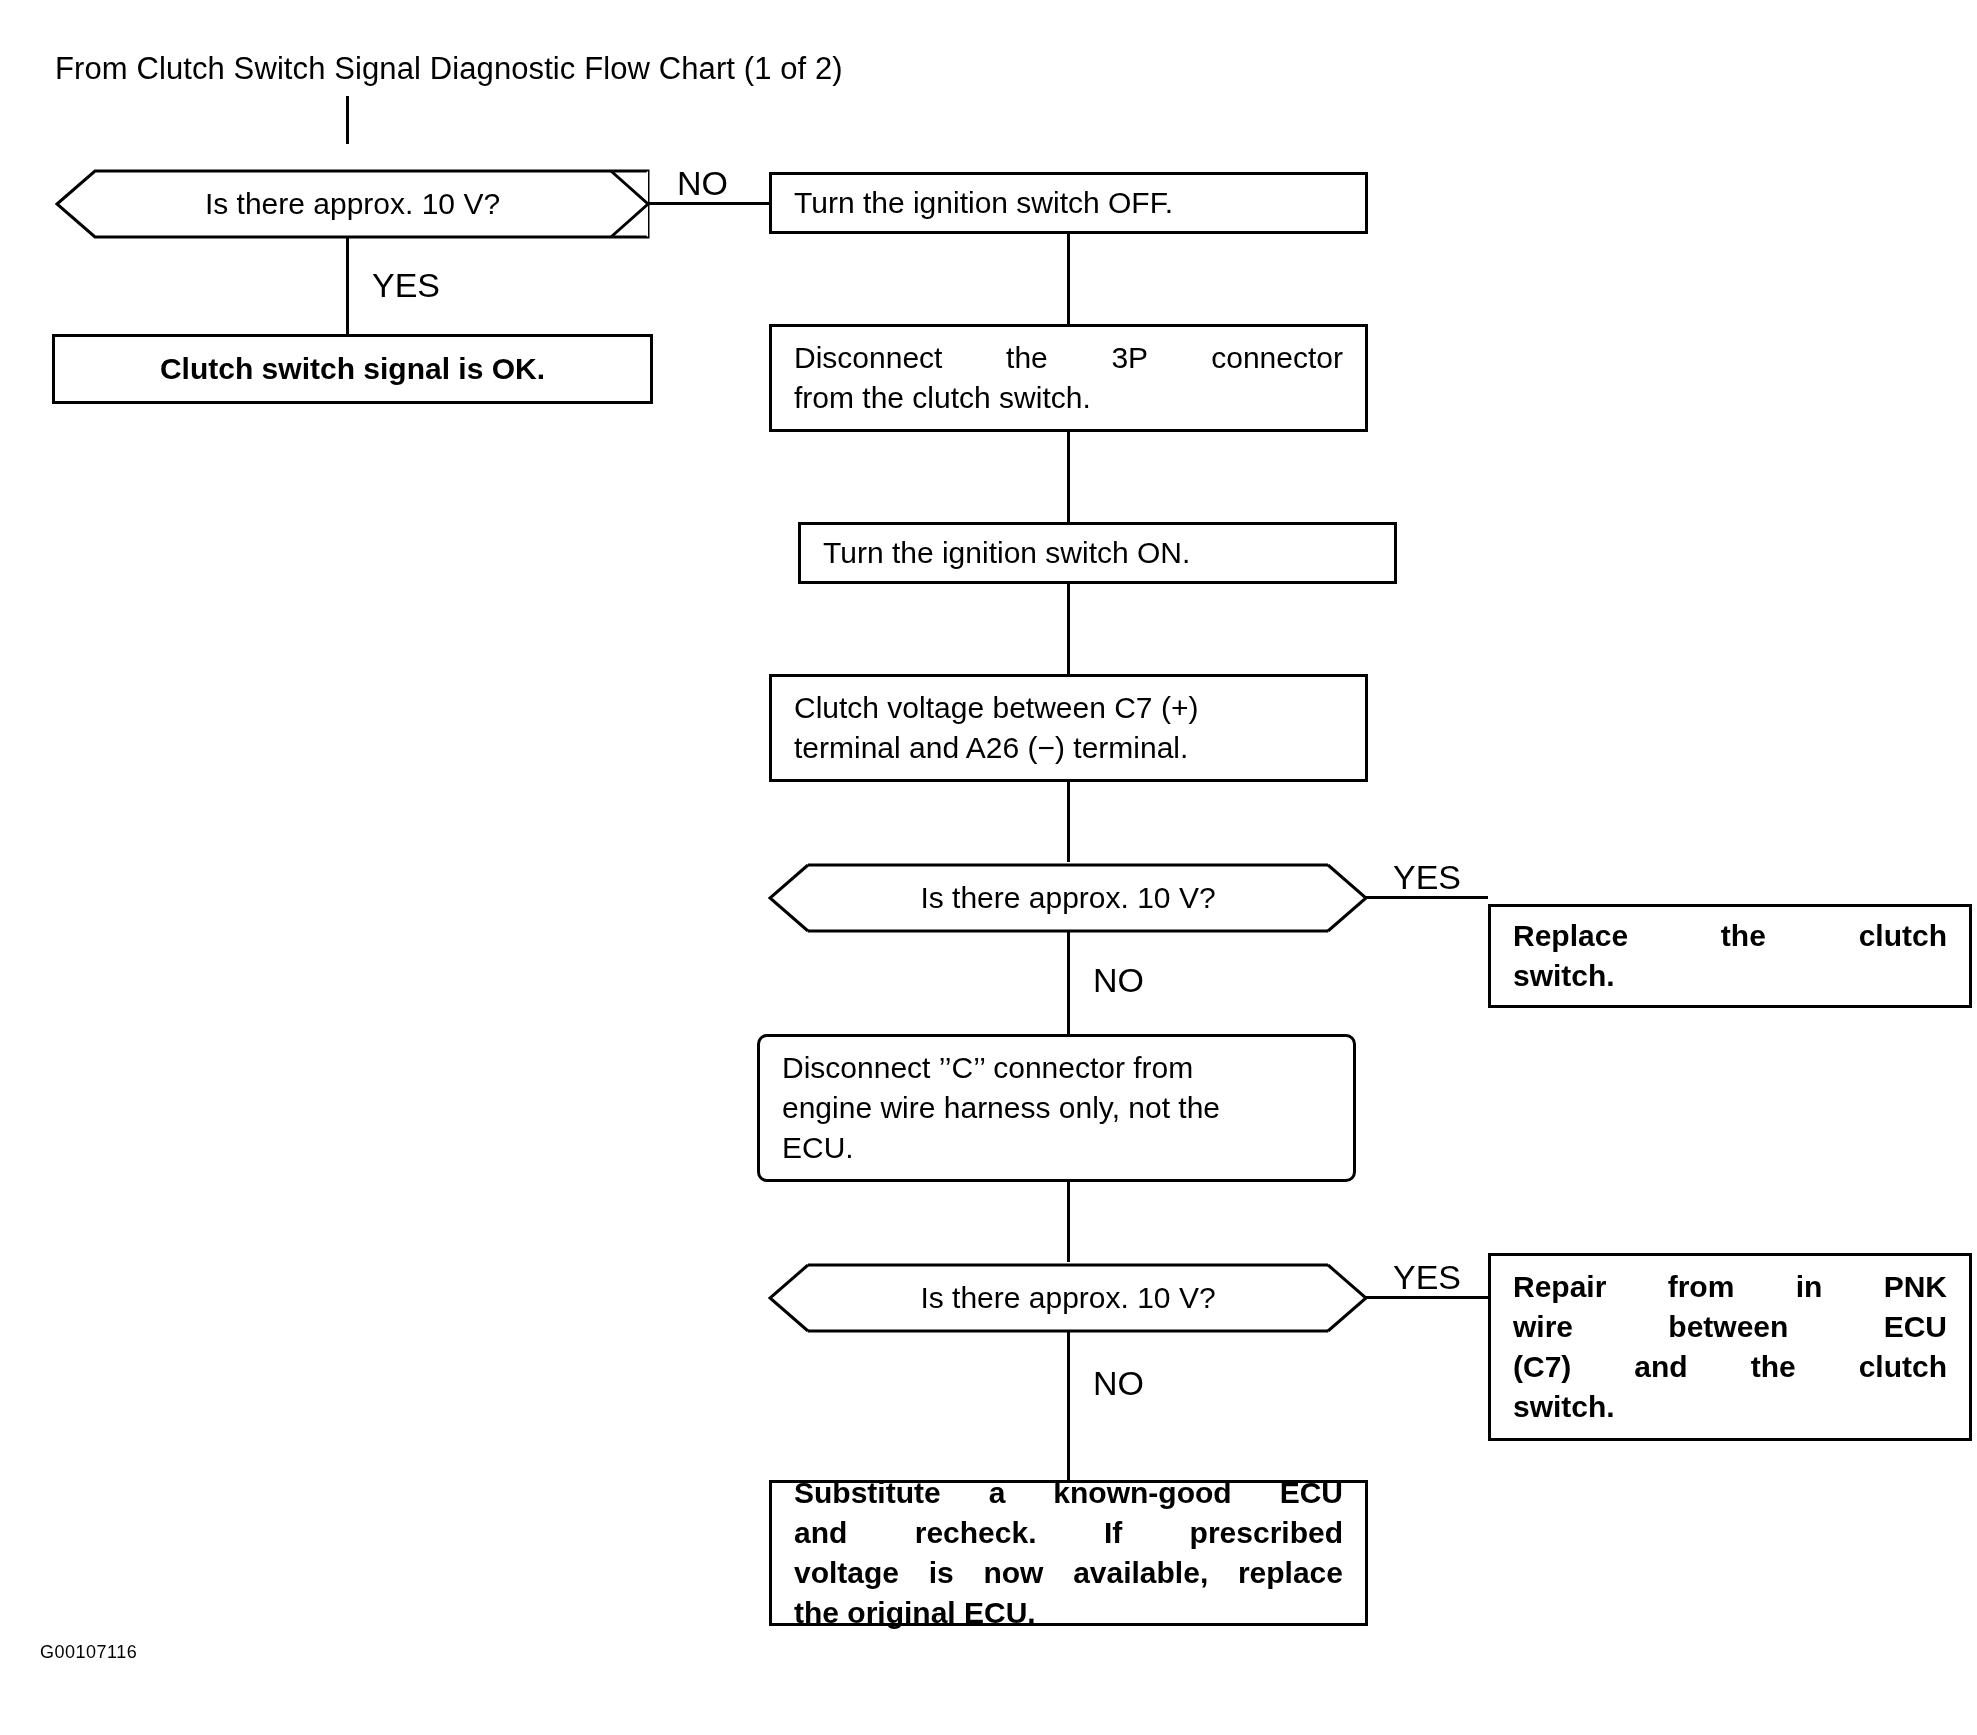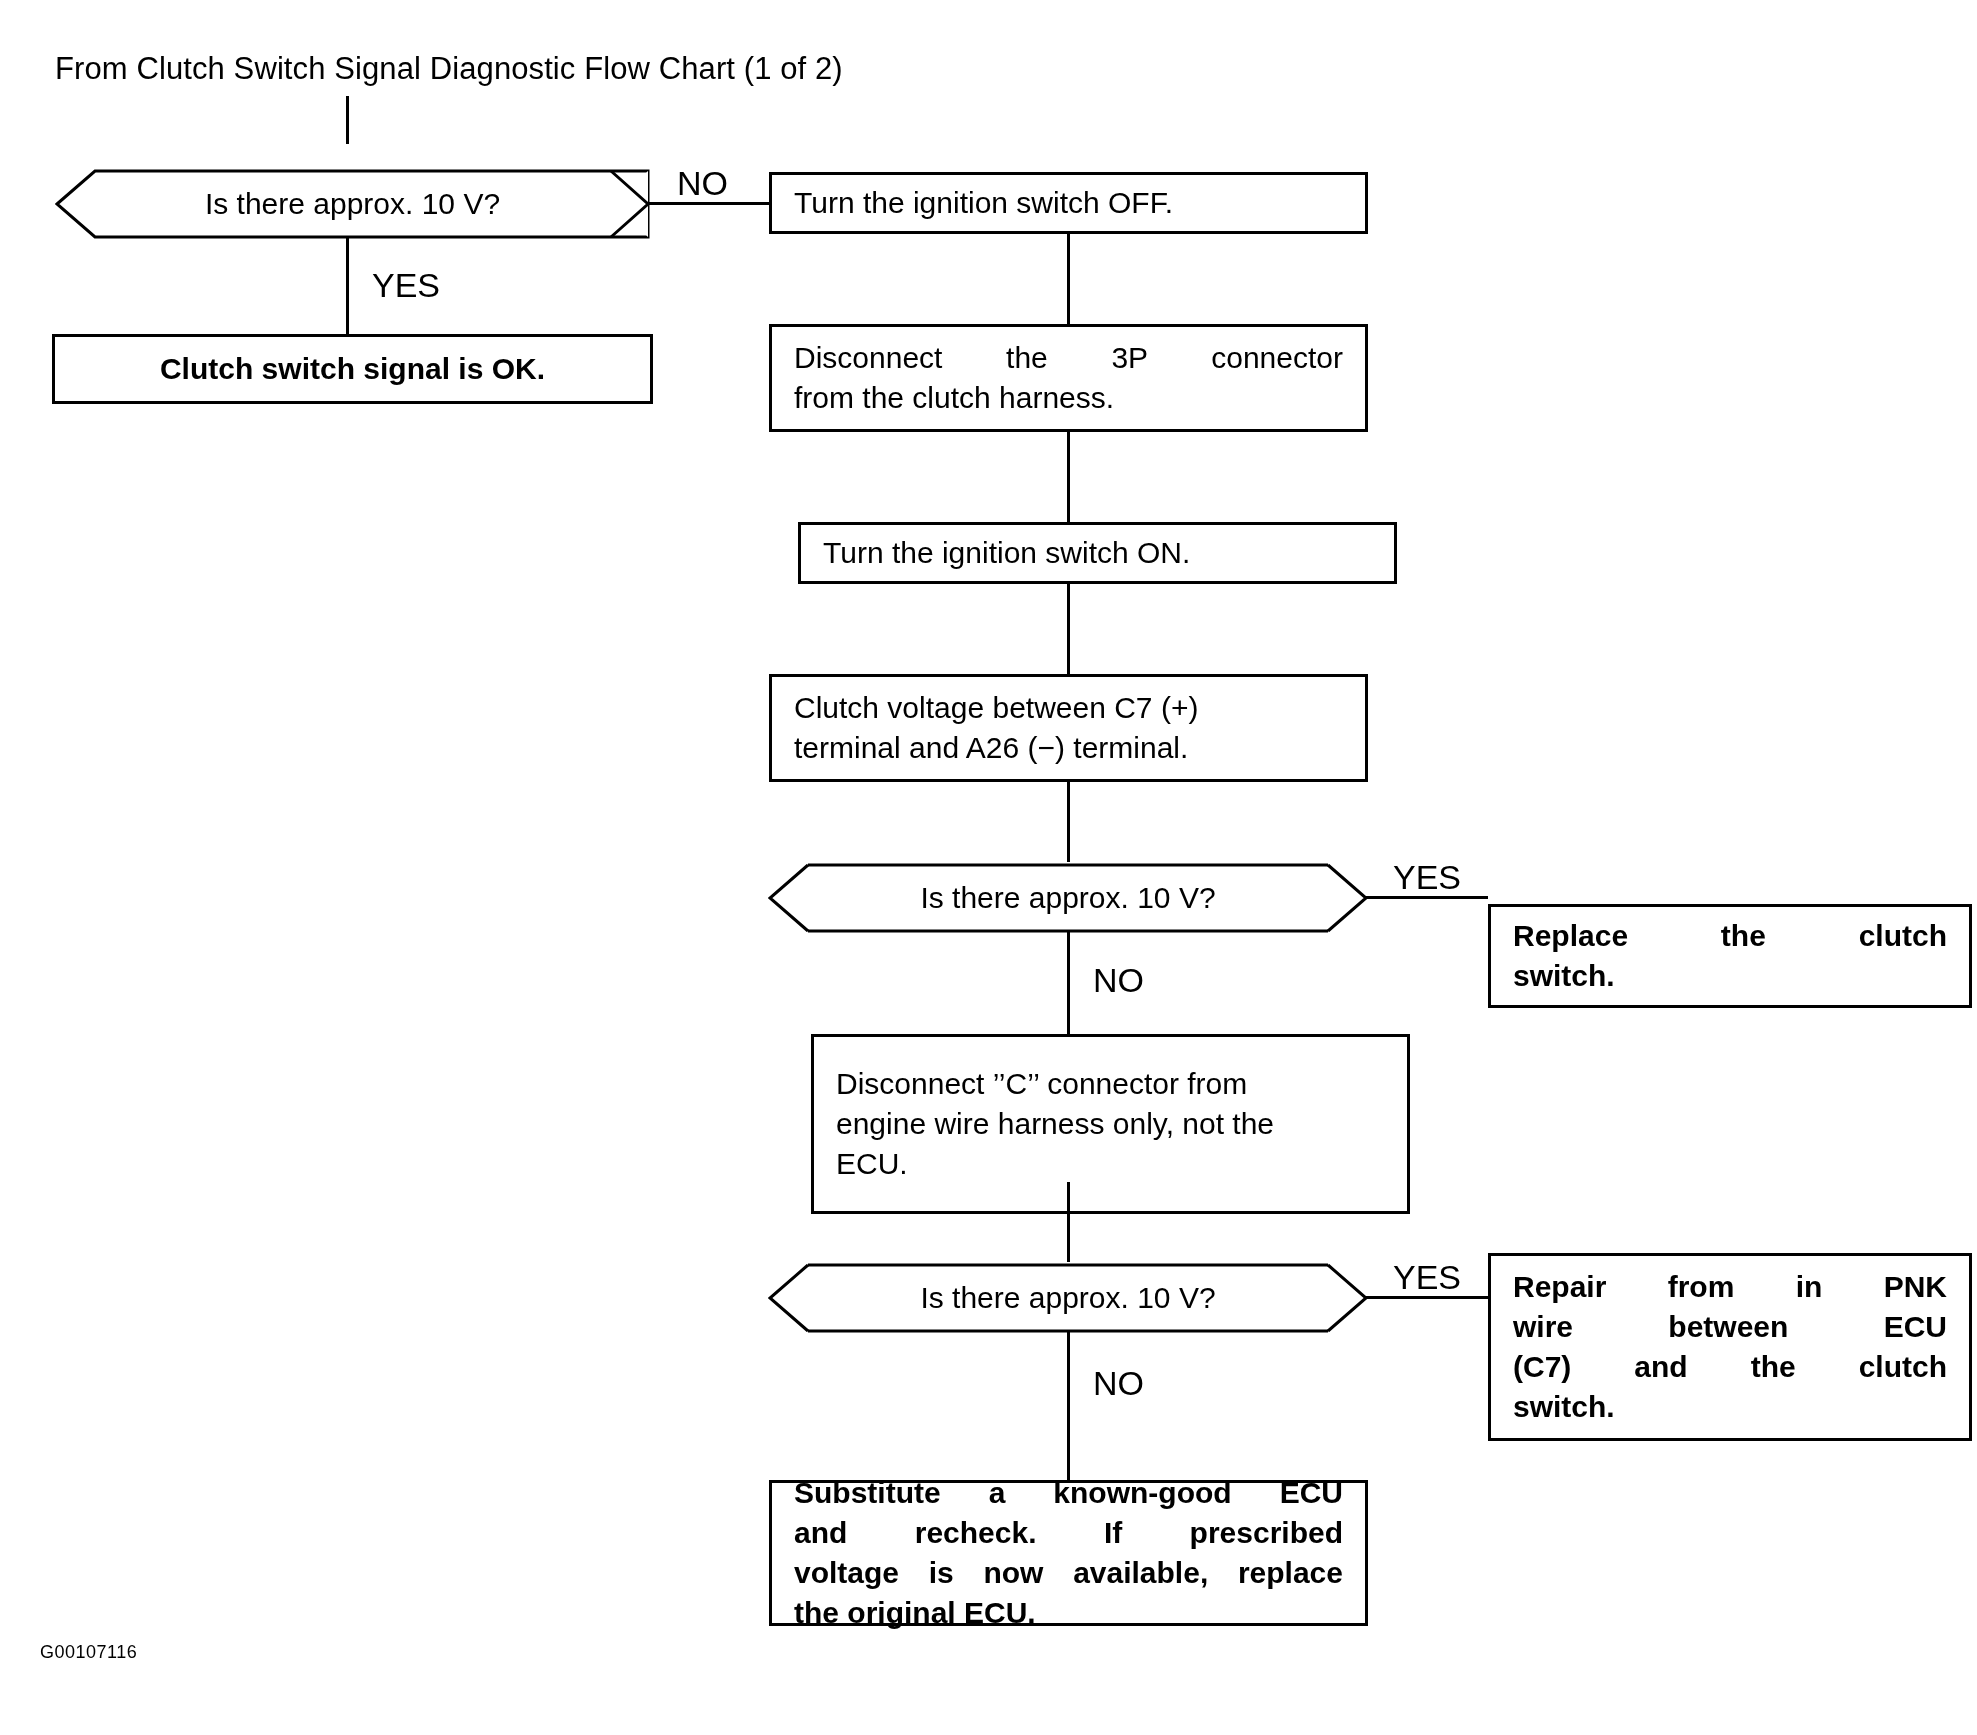--- a/index.html
+++ b/index.html
@@ -122,21 +122,21 @@
 
   <div class="abs box" style="left:769px; top:172px; width:599px; height:62px;">
     <div class="box-text center">Turn the ignition switch OFF.</div>
   </div>
 
   <div class="abs vline" style="left:1067px; top:234px; height:90px;"></div>
 
   <div class="abs box just" style="left:769px; top:324px; width:599px; height:108px;">
     <div class="box-text">
       <span class="ln">Disconnect   the   3P   connector</span>
-      <span class="ln last">from the clutch harness.</span>
+      <span class="ln last">from the clutch switch.</span>
     </div>
   </div>
 
   <div class="abs vline" style="left:1067px; top:432px; height:90px;"></div>
 
   <div class="abs box" style="left:798px; top:522px; width:599px; height:62px;">
     <div class="box-text center">Turn the ignition switch ON.</div>
   </div>
 
   <div class="abs vline" style="left:1067px; top:584px; height:90px;"></div>
@@ -166,21 +166,21 @@
   <div class="abs box bold just" style="left:1488px; top:866px; width:484px; height:104px;margin-top:38px;">
     <div class="box-text">
       <span class="ln">Replace   the   clutch</span>
       <span class="ln last">switch.</span>
     </div>
   </div>
 
   <div class="abs vline" style="left:1067px; top:932px; height:102px;"></div>
   <div class="abs branch-label" style="left:1093px; top:965px;">NO</div>
 
-  <div class="abs box just" style="left:811px; top:1034px; width:599px; height:180px;">
+  <div class="abs box just" style="left:757px; top:1034px; width:599px; height:148px;border-radius:10px;">
     <div class="box-text">
       <span class="ln last">Disconnect ’’C’’ connector from</span>
       <span class="ln last">engine wire harness only, not the</span>
       <span class="ln last">ECU.</span>
     </div>
   </div>
 
   <div class="abs vline" style="left:1067px; top:1182px; height:80px;"></div>
 
   <div class="abs hex-wrap" style="left:768px; top:1262px; width:600px; height:72px;">

